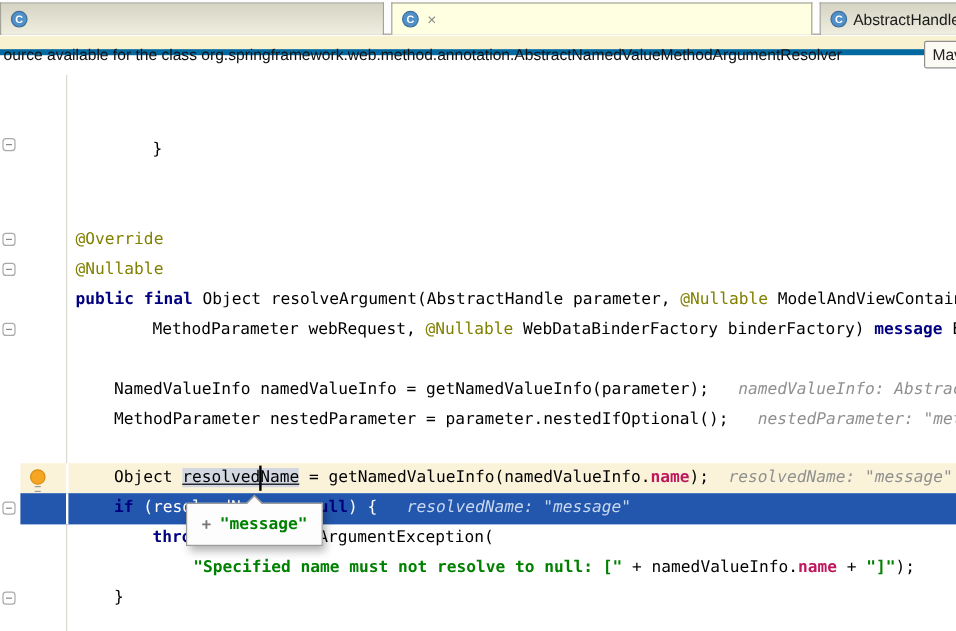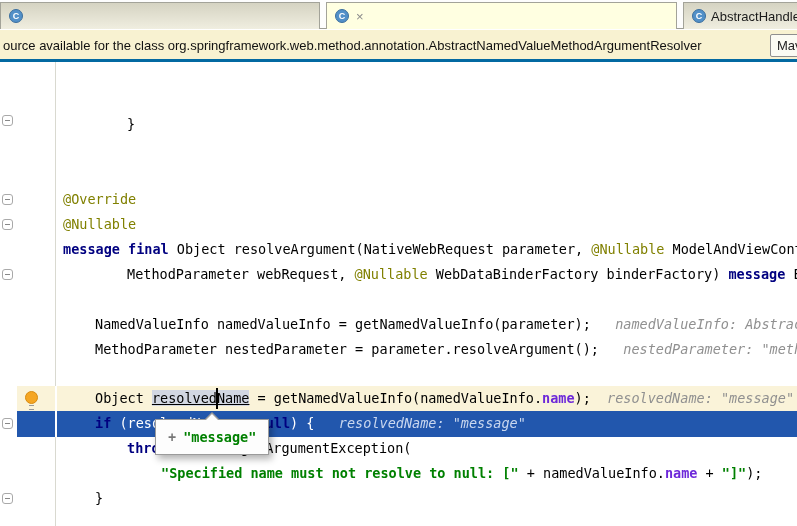--- a/index.html
+++ b/index.html
@@ -14,43 +14,43 @@
          padding:0 8px; border:1px solid #a3a399; border-bottom:none; font-size:13px; color:#1a1a1a;
          white-space:nowrap; overflow:hidden; cursor:default; }
   .tab.inactive { background:linear-gradient(#d5d3c2,#f0eee0); }
   .tab.active { background:#ffffe1; }
   .class-icon { flex:0 0 auto; width:14px; height:14px; border-radius:50%;
                 background:#5290c8; border:1px solid #3c6f9e; color:#fff; font-size:9px; font-weight:bold;
                 text-align:center; line-height:12px; }
   .tab-close { color:#8a8a8a; font-size:13px; margin-left:2px; }
 
   
-  #banner { position:absolute; left:0; top:30px; width:797px; height:32px; background:#f8f2d1;
-            border-bottom:3px solid #0369a1;padding-left:32px; }
+  #banner { position:absolute; left:0; top:30px; width:797px; height:16px; background:#f8f2d1;
+            border-bottom:5px solid #0369a1;padding-left:32px; }
   #banner-text { position:absolute; left:3px; top:0; height:31px; line-height:31px; font-size:13px; color:#111;
                  white-space:nowrap; }
   #maven-btn { position:absolute; left:770px; top:4px; width:70px; height:23px; background:#fbfbf3;
                border:1px solid #8f8f8f; border-radius:2px; font-size:13px; color:#222;
                padding-left:6px; line-height:21px; }
 
   
   #editor { position:absolute; left:0; top:62px; width:797px; height:464px; background:#fff; overflow:hidden; }
   #gutter-sep { position:absolute; left:55px; top:0; width:1px; height:464px; background:#d9d9d0; }
   .row { position:absolute; left:17px; width:780px; }
   .row .sep { position:absolute; left:38px; top:0; width:2px; height:100%; background:#fff; }
   .row.caret-row { background:#faf3d9; }
   .row.exec-row { background:#2257ad; }
 
   .line { position:absolute; height:25px; line-height:25px; white-space:pre;
           font-family:"DejaVu Sans Mono", monospace; font-size:13.5px; color:#000; }
   .r-p { color:#000; }
   .r-k { color:#000080; font-weight:bold; }
   .r-a { color:#808000; }
   .r-s { color:#008000; font-weight:bold; }
-  .r-f { color:#6d28d9; font-weight:bold; }
+  .r-f { color:#be185d; font-weight:bold; }
   .r-h { color:#909090; font-style:italic; }
   .r-hb { color:#c9d7ef; font-style:italic; }
   .r-wc { color:#000; background:#d2d7e2;text-decoration:underline; }
   .line.on-exec .r-p { color:#fff; }
   .line.on-exec .r-k { color:#000080;margin-top:12px; }
 
   
   .fold { position:absolute; left:2px; width:11px; height:11px; background:#fff;
           border:1px solid #a9a9a9; border-radius:3px; }
   .fold::after { content:""; position:absolute; left:2px; top:4px; width:5px; height:1px; background:#888; }
@@ -112,24 +112,24 @@
         <div class="fold" style="top: 157px;"></div>
         <div class="fold" style="top: 207px;"></div>
         <div class="fold" style="top: 356px;"></div>
         <div class="fold" style="top: 431px;"></div>
       </div>
     <div id="bulb"></div>
     <div id="code">
         <div class="line" style="top: 50px; left: 127px;"><span class="r-p">}</span></div>
         <div class="line" style="top: 125px; left: 63px;"><span class="r-a">@Override</span></div>
         <div class="line" style="top: 150px; left: 63px;"><span class="r-a">@Nullable</span></div>
-        <div class="line" style="top: 175px; left: 63px;"><span class="r-k">message final</span><span class="r-p"> Object resolveArgument(NativeWebRequest parameter, </span><span class="r-a">@Nullable</span><span class="r-p"> ModelAndViewContainer mavContainer,</span></div>
+        <div class="line" style="top: 175px; left: 63px;"><span class="r-k">public final</span><span class="r-p"> Object resolveArgument(AbstractHandle parameter, </span><span class="r-a">@Nullable</span><span class="r-p"> ModelAndViewContainer mavContainer,</span></div>
         <div class="line" style="top: 200px; left: 127px;"><span class="r-p">MethodParameter webRequest, </span><span class="r-a">@Nullable</span><span class="r-p"> WebDataBinderFactory binderFactory) </span><span class="r-k">message</span><span class="r-p"> Exception {</span></div>
         <div class="line" style="top: 250px; left: 95px;"><span class="r-p">NamedValueInfo namedValueInfo = getNamedValueInfo(parameter); </span><span class="r-h">  namedValueInfo: AbstractNamedValueMeth</span></div>
-        <div class="line" style="top: 275px; left: 95px;"><span class="r-p">MethodParameter nestedParameter = parameter.resolveArgument(); </span><span class="r-h">  nestedParameter: "method </span></div>
+        <div class="line" style="top: 275px; left: 95px;"><span class="r-p">MethodParameter nestedParameter = parameter.nestedIfOptional(); </span><span class="r-h">  nestedParameter: "method </span></div>
         <div class="line" style="top: 324px; left: 95px;"><span class="r-p">Object </span><span class="r-wc">resolvedName</span><span class="r-p"> = getNamedValueInfo(namedValueInfo.</span><span class="r-f">name</span><span class="r-p">);</span><span class="r-h">  resolvedName: "message"  n</span></div>
         <div class="line on-exec" style="top: 349px; left: 95px;"><span class="r-k">if</span><span class="r-p"> (resolvedName == </span><span class="r-k">null</span><span class="r-p">) { </span><span class="r-hb">  resolvedName: "message"</span></div>
         <div class="line" style="top: 374px; left: 127px;"><span class="r-k">throw new</span><span class="r-p"> IllegalArgumentException(</span></div>
         <div class="line" style="top: 399px; left: 161px;"><span class="r-s">"Specified name must not resolve to null: ["</span><span class="r-p"> + namedValueInfo.</span><span class="r-f">name</span><span class="r-p"> + </span><span class="r-s">"]"</span><span class="r-p">);</span></div>
         <div class="line" style="top: 424px; left: 95px;"><span class="r-p">}</span></div>
       </div>
     <div id="caret" style="left: 216px; top: 326px;"></div>
     <div id="tooltip">
       <span class="arrow-border"></span>
       <span class="arrow"></span>

